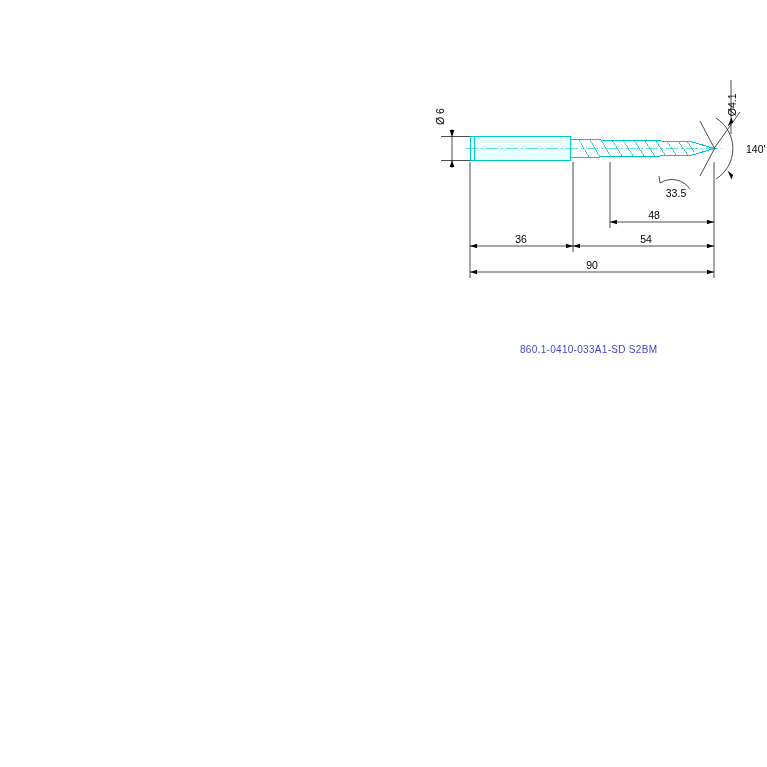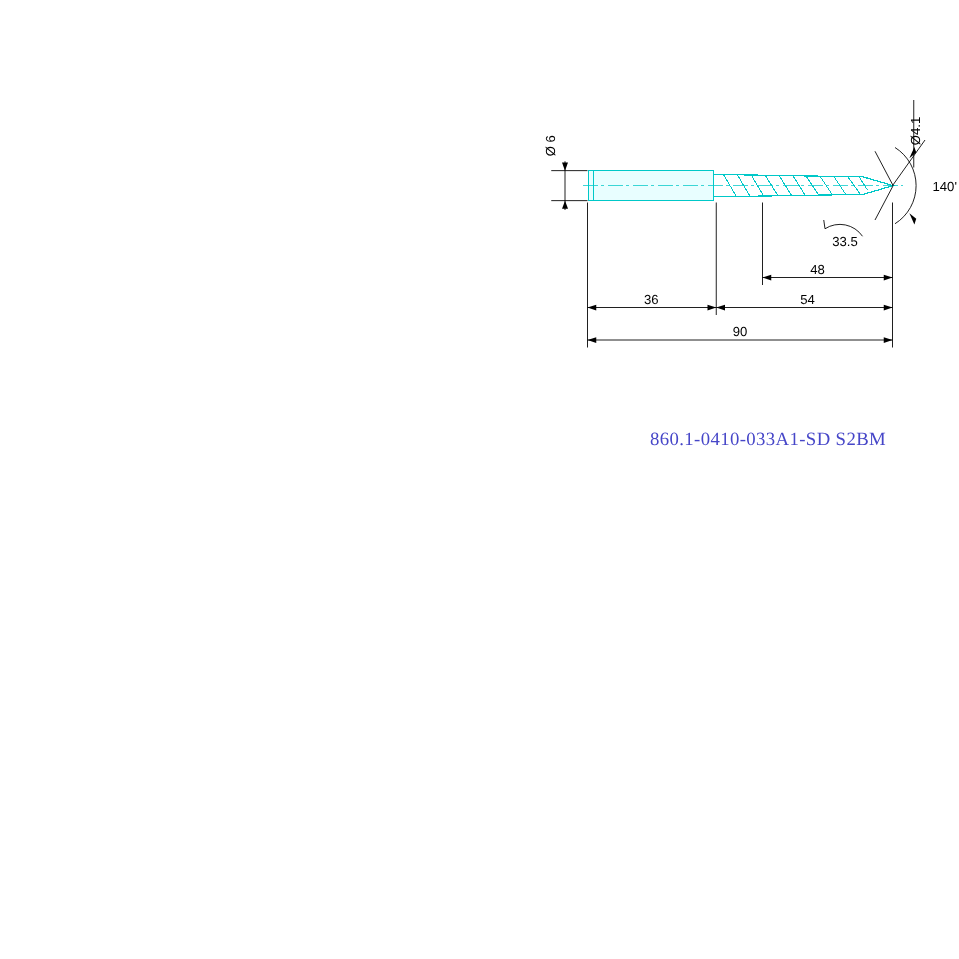--- a/index.html
+++ b/index.html
@@ -21,24 +21,24 @@
   }
   #drawing-svg {
     position: absolute;
     left: 0;
     top: 0;
   }
   .part-label {
     position: absolute;
     left: 520px;
     top: 344px;
-    font-size: 15px;
+    font-size: 10px;
     letter-spacing: 0.3px;
     color: #4646c8;
-    font-family: Liberation Serif, serif;
+    font-family: Liberation Sans, sans-serif;
     white-space: nowrap;
   }
 </style>
 </head>
 <body>
 
 <div id="canvas">
 
   <svg id="drawing-svg" width="767" height="767" viewBox="0 0 767 767">
 

